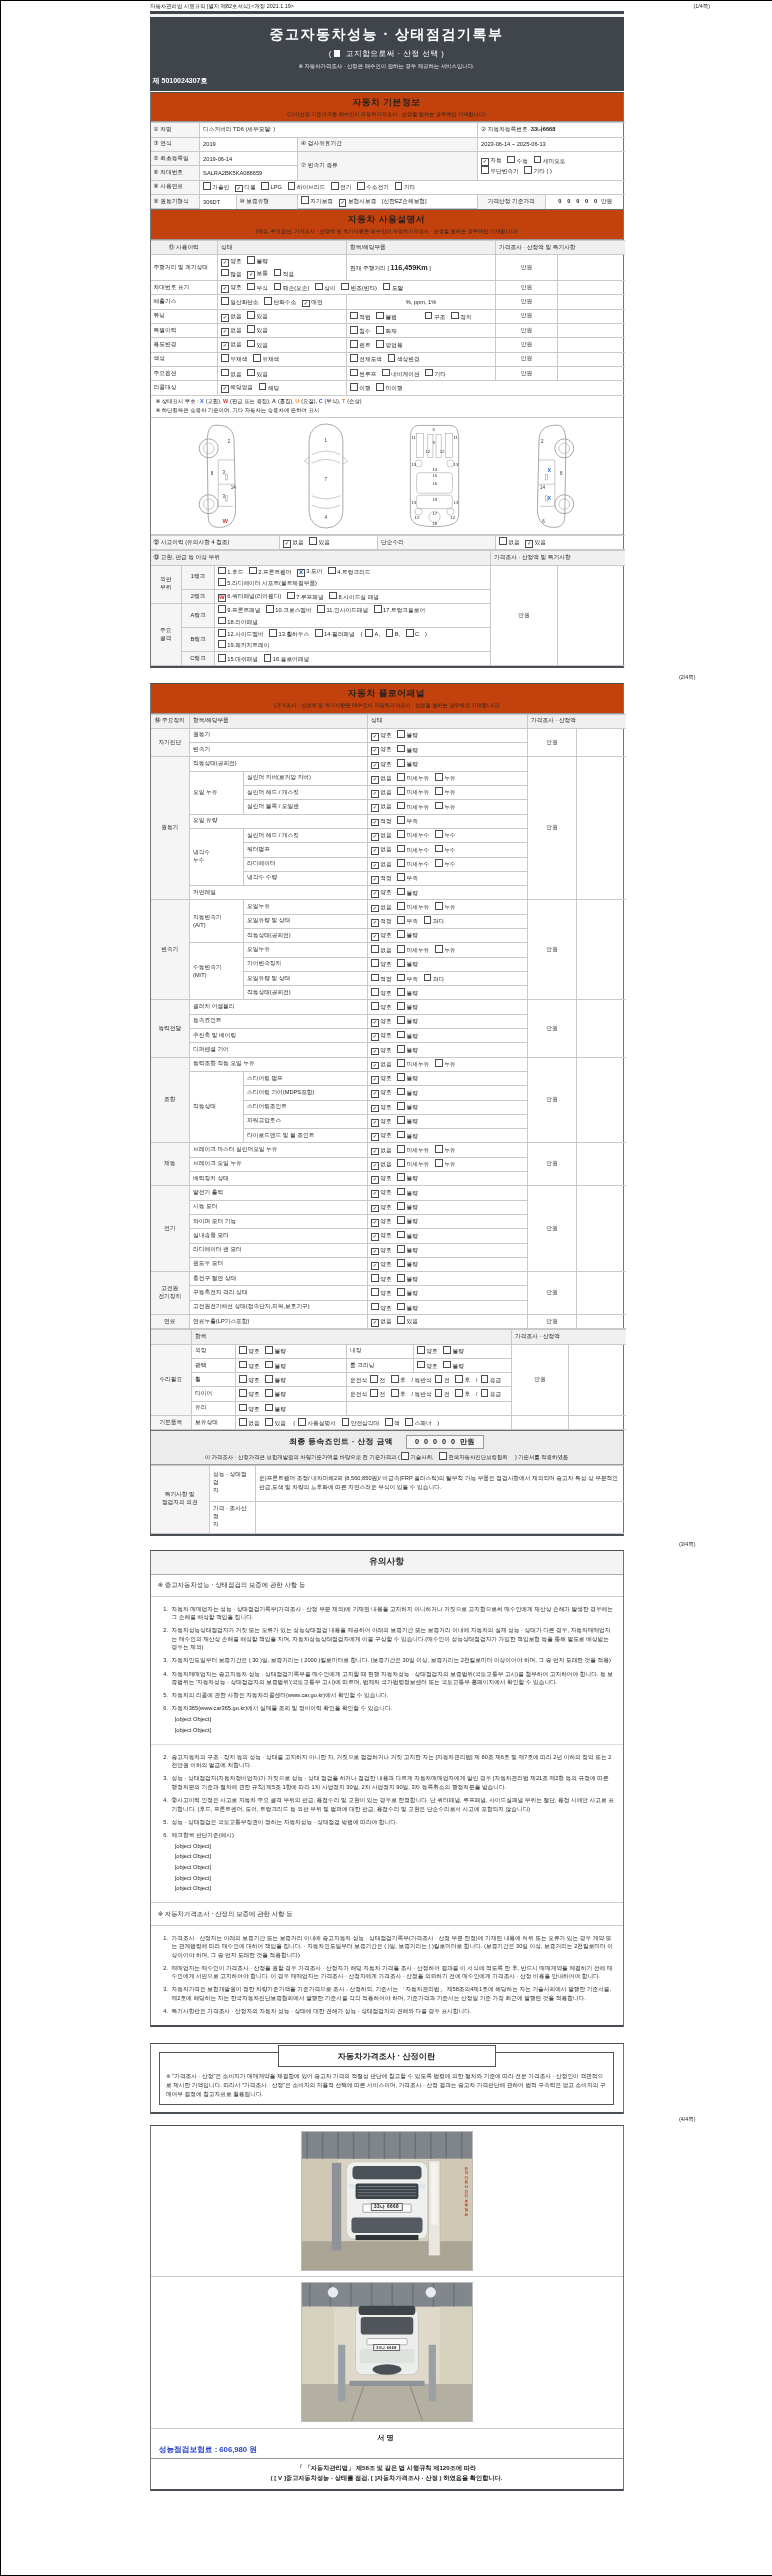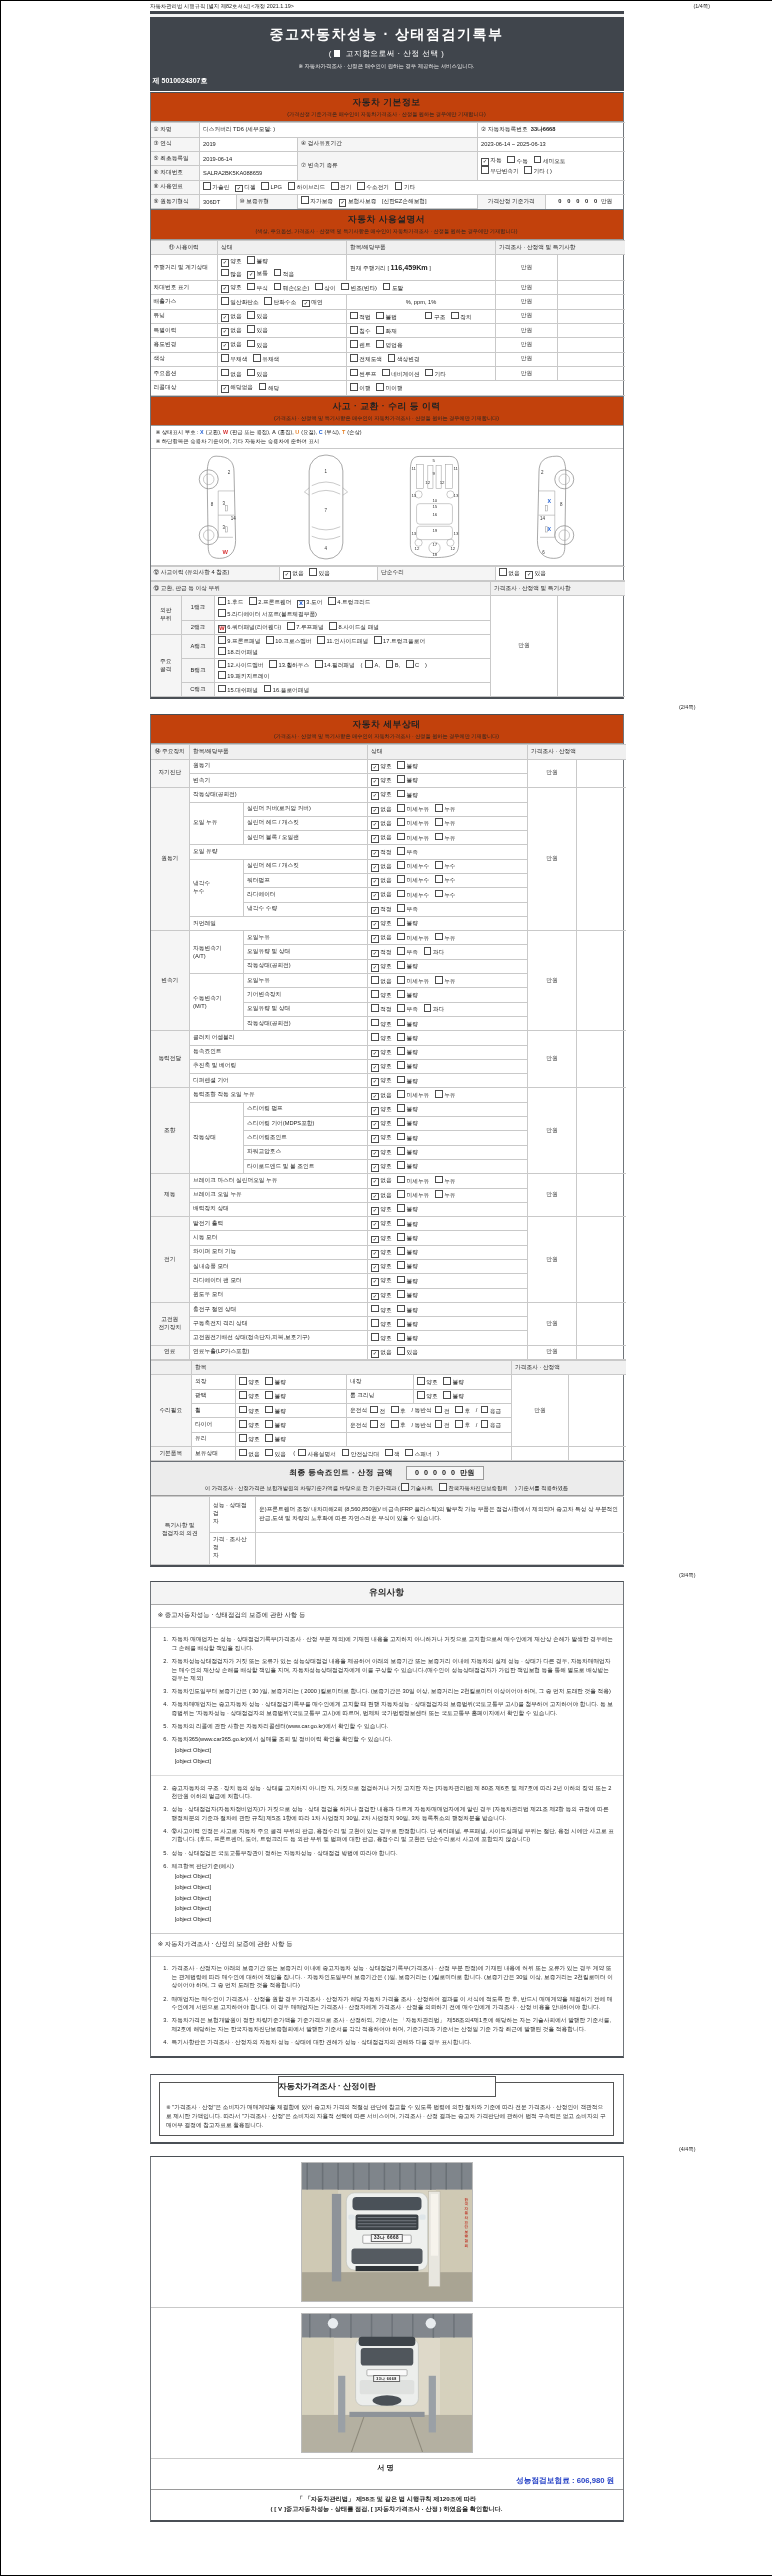--- a/index.html
+++ b/index.html
@@ -60,34 +60,34 @@
   .nt-list{padding:3.1px 7.2px 5.2px}
   .nt-item{display:flex;margin:4.6px 0;line-height:1.5}
   .nt-n{flex:none;width:10.3px;text-align:right;margin-right:3.6px}
   .nt-body{flex:1}
   .nt-sub{margin:2.1px 0 0 3.1px;line-height:1.5}
   .nt-h2{font-size:6.4px;padding:6.2px 7.2px;border-top:0.5px solid #ccc;border-bottom:0.5px solid #ccc}
   
   .pricebox{border:0.5px solid #70757a;border-top:1.5px solid #4a4f55;border-bottom:2.1px solid #4a4f55;background:#fff;
             margin-bottom:2.1px;padding:7.2px 8.2px 6.2px}
   .pb-inner{border:0.5px solid #555;padding:5.2px 6.2px}
-  .pb-title{width:216px;margin:-12.4px auto 5.2px;background:#fff;border:0.5px solid #555;
+  .pb-title{width:216px;margin:-12.4px auto 5.2px;background:#fff;border:0.5px solid #555;text-align:center;
             font-size:8.2px;font-weight:bold;padding:4.1px 0}
   .pb-body{font-size:5.7px;line-height:1.6}
   
   .photo-title{background:#f0f0f0;text-align:center;font-size:7.2px;font-weight:bold;padding:4.1px 0;border-bottom:0.5px solid #9a9a9a;letter-spacing:1px}
   .photo-row{display:flex;justify-content:center;padding:5.2px 0;border-bottom:0.5px solid #c9c9c9;position:relative}
   .photo-wrap{position:relative;width:170px;height:138px;border:0.5px solid #bbb;overflow:hidden}
   .plate-tag{position:absolute;left:50%;transform:translateX(-50%);background:#f4f4f4;border:0.5px solid #666;
              font-size:4.6px;font-weight:bold;padding:0.5px 2.6px;color:#111;letter-spacing:0.5px}
   .banner-v{position:absolute;writing-mode:vertical-rl;font-size:3.6px;font-weight:bold;color:#c0392b;letter-spacing:1px}
   
   .signrow{padding:4.1px 8.2px 3.1px;border-bottom:0.5px solid #9a9a9a}
   .sign-label{text-align:center;font-size:7.2px;font-weight:bold;letter-spacing:2.1px}
-  .fee{text-align:right;font-size:7.7px;font-weight:bold;color:var(--fee);margin-top:2.1px}
+  .fee{text-align:left;font-size:7.7px;font-weight:bold;color:var(--fee);margin-top:2.1px}
   .confirm{padding:4.1px 0 5.2px;text-align:center;line-height:1.7}
   .confirm .l1{font-size:6.2px;font-weight:bold}
   .confirm .l2{font-size:6.2px;font-weight:bold}
   svg .carline{fill:none;stroke:#8a8a8a;stroke-width:1.4}
   svg .carline2{fill:none;stroke:#9a9a9a;stroke-width:1}
 </style>
 </head>
 <body>
 
 <div class="outerframe"></div>
@@ -275,24 +275,20 @@
             <td></td>
       </tr>
       <tr class="h24">
         <td>리콜대상</td>
         <td class="opts"><span class="opt"><span class="cb">✓</span>해당없음</span><span class="opt"><span class="cb"></span>해당</span></td>
         <td colspan="3" class="opts"><span class="opt"><span class="cb"></span>이행</span><span class="opt"><span class="cb"></span>미이행</span></td>
       </tr>
     </tbody>
       </table>
 
-    <div class="shead" style="border-top:1px solid #6b7076">
-      <div class="t">사고 · 교환 · 수리 등 이력</div>
-      <div class="n">(가격조사 · 산정액 및 특기사항은 매수인이 자동차가격조사 · 산정을 원하는 경우에만 기재합니다)</div>
-    </div>
 
     <div class="acnote">
       <span>※ 상태표시 부호 : </span><span><span class="lg"><b style="color: rgb(31, 95, 214);">X</b><span> (교환),  </span></span><span class="lg"><b style="color: rgb(214, 48, 49);">W</b><span> (판금 또는 용접),  </span></span><span class="lg"><b style="color: rgb(68, 68, 68);">A</b><span> (흠집),  </span></span><span class="lg"><b style="color: rgb(230, 126, 34);">U</b><span> (요철),  </span></span><span class="lg"><b style="color: rgb(31, 95, 214);">C</b><span> (부식),  </span></span><span class="lg"><b style="color: rgb(230, 126, 34);">T</b><span> (손상)</span></span></span>
       <div style="margin-top:2.1px">※ 하단항목은 승용차 기준이며, 기타 자동차는 승용차에 준하여 표시</div>
     </div>
 
     <div class="diagram">
       <svg width="62" height="108" viewBox="0 0 110 205" style="font-size:11px">
         <path class="carline" d="M40 6 C64 6 74 16 74 36 L77 166 C77 190 64 200 46 200 C30 200 25 192 25 178 L23 42 C23 16 28 6 40 6 Z"></path>
         <circle class="carline" cx="26" cy="50" r="18" fill="#fff"></circle>
@@ -435,21 +431,21 @@
         <td class="opts"><span class="opt"><span class="cb"></span>15.대쉬패널</span><span class="opt"><span class="cb"></span>16.플로어패널</span></td>
       </tr>
     </tbody>
       </table>
   </div>
 
   <div class="pgmark">(2/4쪽)</div>
 
   <div class="panel">
     <div class="shead">
-      <div class="t">자동차 세부상태</div>
+      <div class="t">자동차 플로어패널</div>
       <div class="n">(가격조사 · 산정액 및 특기사항은 매수인이 자동차가격조사 · 산정을 원하는 경우에만 기재합니다)</div>
     </div>
 
     <table>
       <colgroup>
           <col style="width:39px">
           <col style="width:54px">
           <col style="width:124px">
           <col style="width:160px">
           <col style="width:49px">

